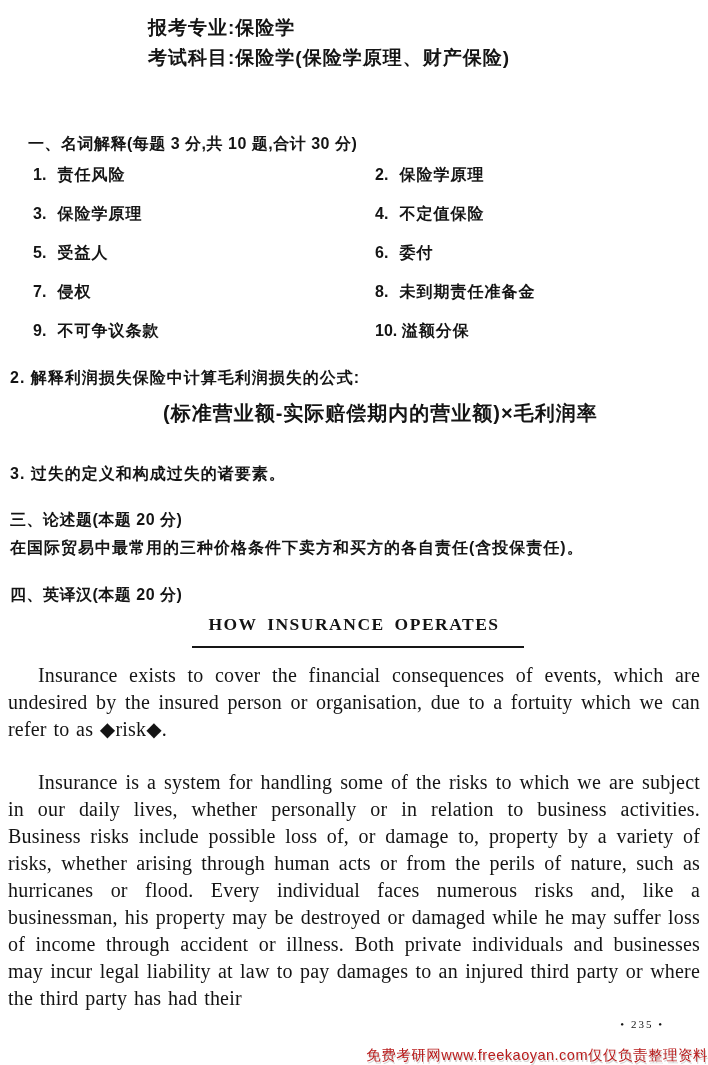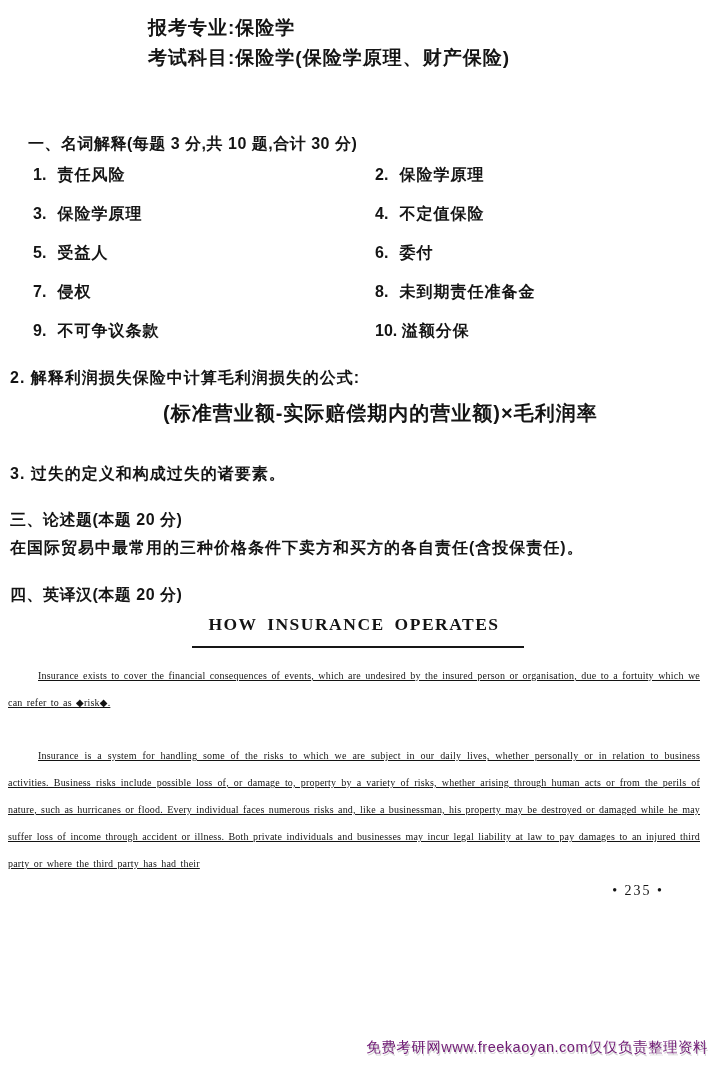--- a/index.html
+++ b/index.html
@@ -92,47 +92,46 @@
   .title-rule {
     width: 332px;
     height: 0;
     border-top: 2px solid #161616;
     margin: 11px auto 0 auto;
     position: relative;
     left: 4px;
   }
   .eng-para {
     font-family: "Liberation Serif", serif;
-    font-size: 10px;
+    font-size: 20px;
     line-height: 27px;
     text-align: justify;
     text-indent: 30px;
     word-spacing: 1.5px;
     letter-spacing: 0.2px;
     margin: 0;
-    text-decoration: underline;
   }
   .para1 { margin-top: 14px; }
   .para2 { margin-top: 26px; }
 
   
   .page-number {
     margin-top: 6px;
     text-align: right;
     padding-right: 36px;
     font-family: "Liberation Serif", serif;
-    font-size: 14px;
+    font-size: 11px;
     letter-spacing: 2px;
   }
   .watermark {
     position: absolute;
     right: 0px;
-    bottom: 8px;
+    bottom: 0;
     font-size: 14.5px;
-    color: #701a75;
+    color: #b91c1c;
     text-shadow: 1px 2px 0 #d4d4d4;
     letter-spacing: 0.5px;
     white-space: nowrap;
   }
 </style>
 </head>
 <body>
 
 <div class="page">
   <div class="inner">

